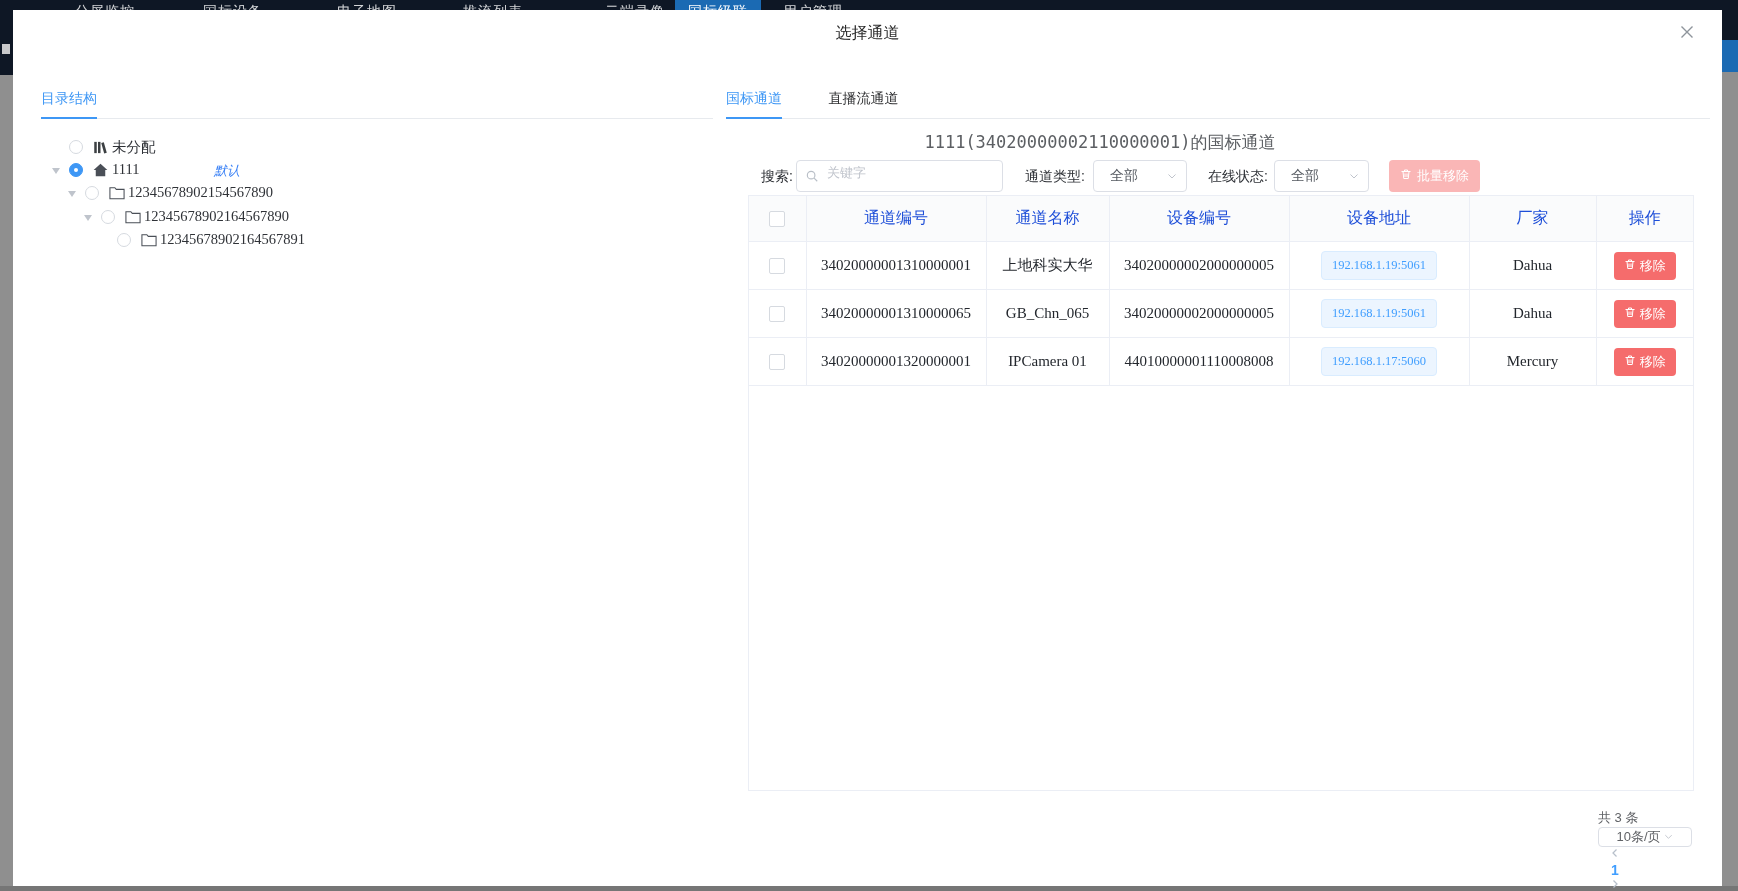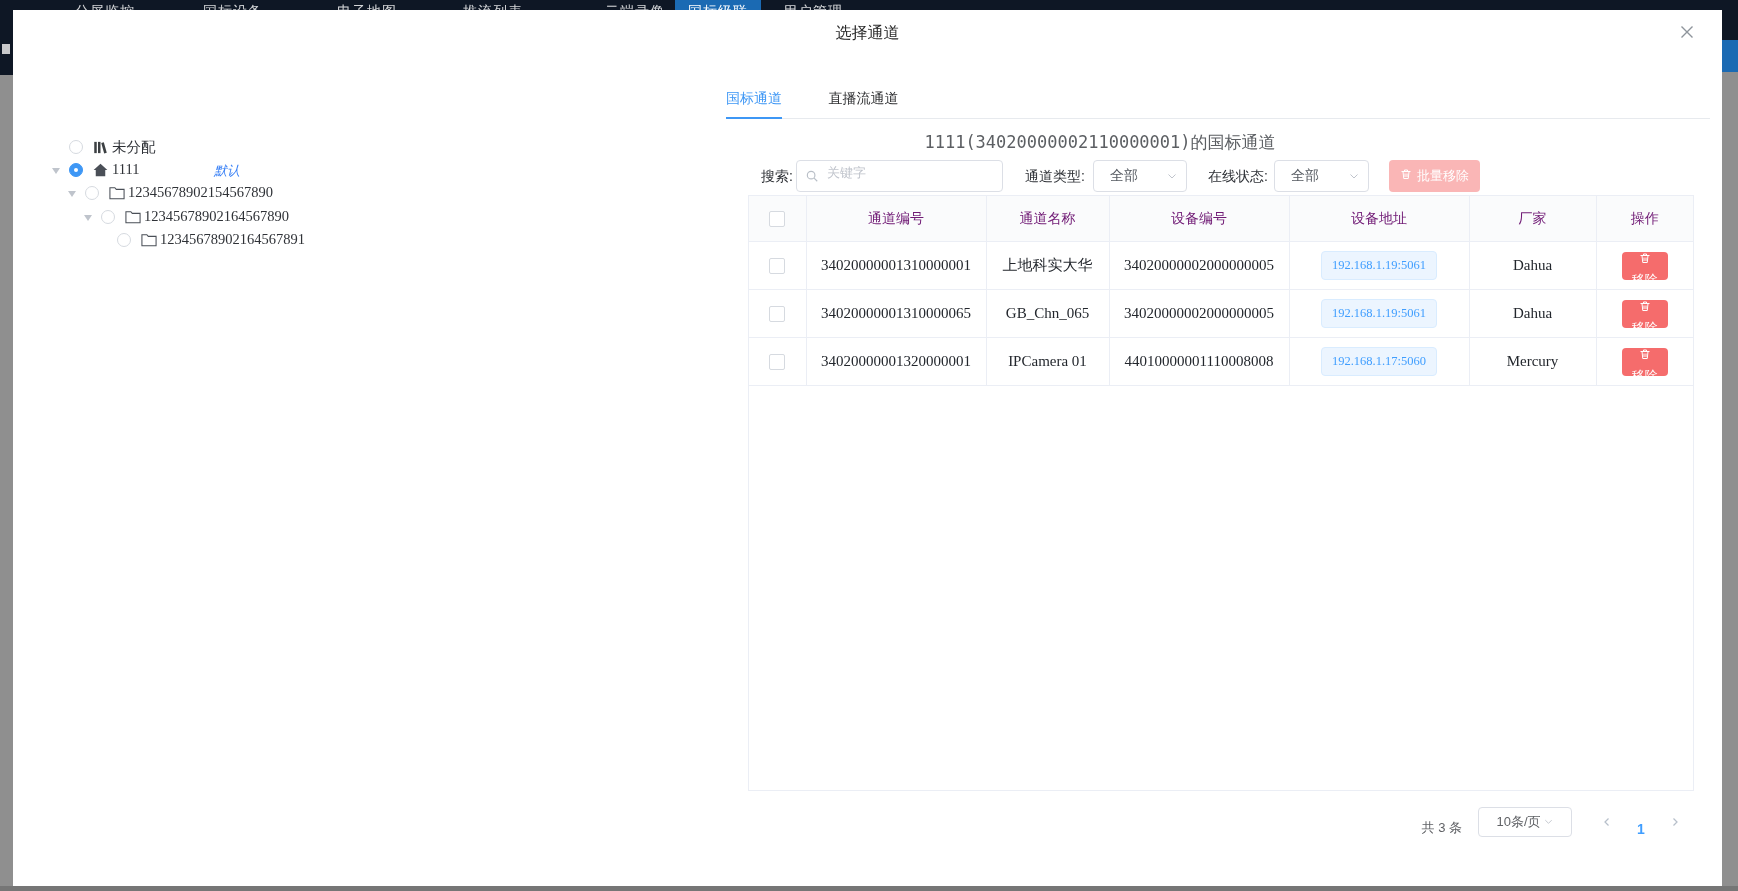--- a/index.html
+++ b/index.html
@@ -64,32 +64,32 @@
   .batch-btn{position:absolute;left:1376px;top:150px;width:91px;height:32px;border:none;border-radius:4px;
              background:#fab6b6;color:#fff;font-size:13px;display:flex;align-items:center;justify-content:center;
              gap:5px;cursor:not-allowed;font-family:Liberation Serif, serif;}
 
   
   .table-wrap{position:absolute;left:735px;top:185px;width:944px;height:594px;border:1px solid #ebeef5;
               box-sizing:content-box;background:#fff;}
   table{border-collapse:collapse;table-layout:fixed;width:944px;}
   th,td{border-right:1px solid #ebeef5;border-bottom:1px solid #ebeef5;text-align:center;padding:0;overflow:hidden;}
   th:last-child,td:last-child{border-right:none;}
-  th{height:45px;background:#fafbfc;color:#701a75;font-weight:400;font-size:14px;}
+  th{height:45px;background:#fafbfc;color:#1d4ed8;font-weight:400;font-size:16px;}
   td{height:47px;font-size:15px;color:#23272d;font-family:"Liberation Serif","DejaVu Serif",serif;}
   .checkbox{display:inline-block;width:14px;height:14px;border:1px solid #d6dae0;border-radius:2px;background:#fff;
             vertical-align:middle;cursor:pointer;}
   .addr-tag{display:inline-block;padding:6px 10px;background:#ecf5ff;border:1px solid #d9ecff;border-radius:4px;
             color:#409eff;font-size:12.5px;font-family:"Liberation Serif","DejaVu Serif",serif;}
   .remove-btn{background:#f56c6c;color:#fff;border:none;border-radius:4px;padding:0 10px;height:28px;
               font-size:13px;display:inline-flex;align-items:center;gap:4px;cursor:pointer;
-              font-family:"Liberation Sans",sans-serif;flex-direction:column;}
-
-  
-  .pagination{position:absolute;top:799px;right:30px;height:28px;display:flex;align-items:flex-end;}
+              font-family:"Liberation Sans",sans-serif;}
+
+  
+  .pagination{position:absolute;top:799px;right:30px;height:28px;display:flex;align-items:flex-start;flex-direction:column;}
   .pg-total{font-size:13px;color:#606266;margin-right:16px;}
   .page-size-select{position:relative;width:92px;height:28px;border:1px solid #dcdfe6;border-radius:4px;
                     display:flex;align-items:center;justify-content:center;gap:2px;font-size:13px;color:#606266;
                     cursor:pointer;background:#fff;}
   .pg-arrow{width:34px;height:28px;display:flex;align-items:center;justify-content:center;background:transparent;
             border:none;cursor:pointer;padding:0;}
   .pg-current{width:34px;text-align:center;color:#409eff;font-size:14px;font-weight:600;}
 </style>
 </head>
 <body>
@@ -115,20 +115,23 @@
 
     <div class="modal-title">选择通道</div>
     <button class="close-btn">
       <span>
         <svg width="16" height="16" viewBox="0 0 16 16">
             <path d="M2.5 2.5l11 11M13.5 2.5l-11 11" stroke="#8e949b" stroke-width="1.4"></path>
           </svg>
       </span>
     </button>
 
+    <div class="tabbar tabbar-left">
+      <span class="tab active">目录结构</span>
+    </div>
     <div class="tree" id="tree">
         <div class="tree-row" style="top: 0px; padding-left: 48px;">
           <span class="radio" style="left: 56px;"></span>
           <span class="tree-icon" style="left: 80px;"><svg width="15" height="15" viewBox="0 0 24 24">
               <rect x="2" y="3" width="4" height="18" fill="#3c4043"></rect>
               <rect x="8" y="3" width="4" height="18" fill="#3c4043"></rect>
               <path d="M13.2 4.6l4.1-1.1 4.7 16.8-4.1 1.1z" fill="#3c4043"></path>
             </svg></span>
           <span class="tree-label" style="left: 99px;">未分配</span>
         </div>

